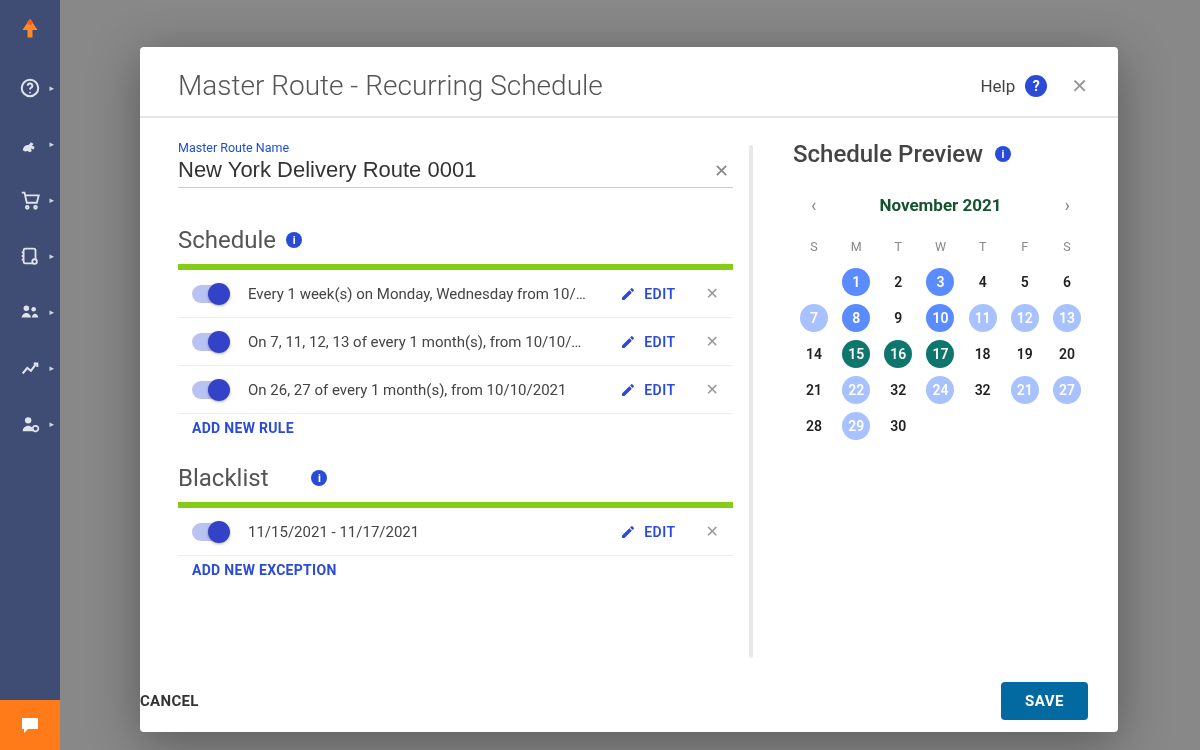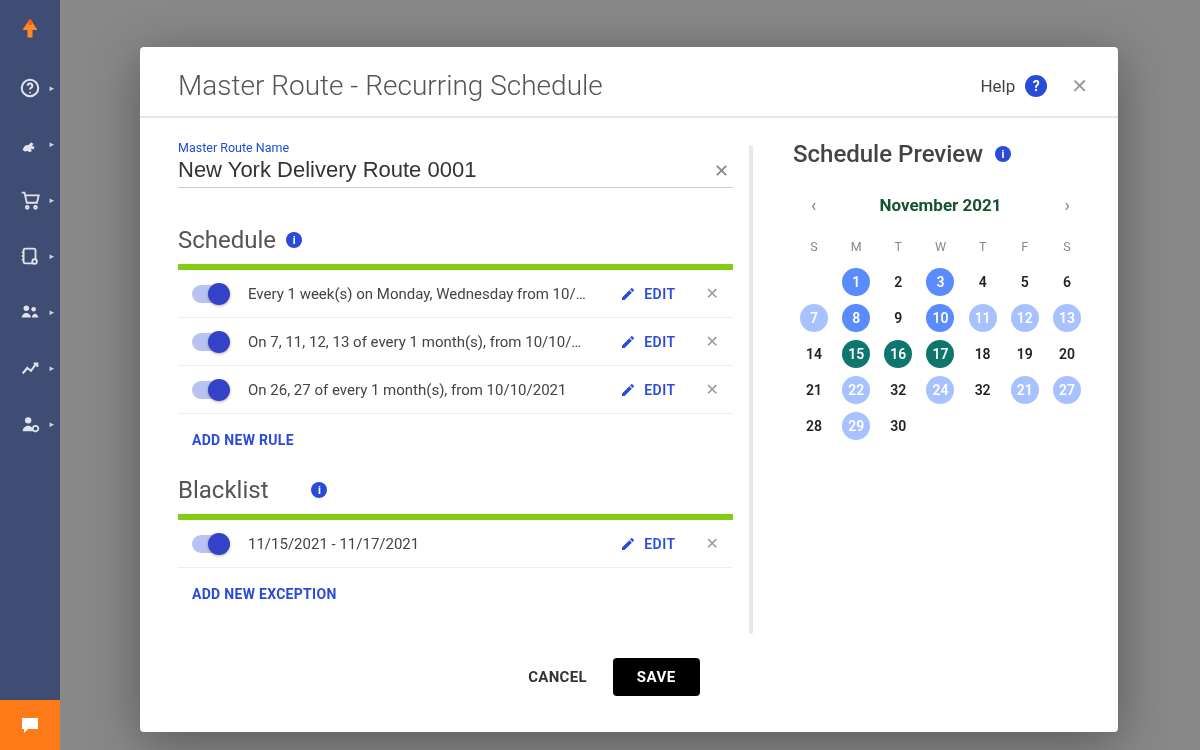--- a/index.html
+++ b/index.html
@@ -50,43 +50,43 @@
 
   .rule-list { margin-top: 10px; border-top:6px solid #84cc16;}
   .rule-row { display:flex; align-items:center; padding: 10px 6px 10px 14px; border-bottom:1px solid #eee; font-size:15px; color:#444;}
   .toggle { width:36px; height:18px; border-radius:10px; background:#b9c3f2; position:relative; margin-right:20px; flex-shrink:0; cursor:pointer;}
   .toggle::after { content:""; position:absolute; right:-2px; top:-2px; width:22px; height:22px; border-radius:50%; background:#3442c7; box-shadow:0 1px 3px rgba(0,0,0,.3);}
   .rule-text { flex:1; white-space:nowrap; overflow:hidden; text-overflow:ellipsis; padding-right:10px;}
   .edit-btn { color:#2a4bd7; font-weight:600; letter-spacing:.5px; font-size:14px; display:flex; align-items:center; gap:8px; cursor:pointer; padding:4px 8px;}
   .edit-btn svg { width:16px; height:16px;}
   .row-x { color:#999; font-size:16px; padding:4px 8px; margin-left:14px; cursor:pointer;}
 
-  .add-link { margin:18px 0 0 14px; color:#2a4bd7; font-weight:700; font-size:14px; letter-spacing:.3px; cursor:pointer;}
+  .add-link { margin:6px 0 0 14px; color:#2a4bd7; font-weight:700; font-size:14px; letter-spacing:.3px; cursor:pointer;}
 
   
   .right-col { flex:1; }
   .preview-title { display:flex; align-items:center; gap:12px; font-size:24px; font-weight:500; color:#444; margin-bottom:16px;}
 
   .cal-header { display:flex; align-items:center; justify-content:space-between; padding: 6px 10px;}
   .cal-nav { color:#888; cursor:pointer; font-size:18px; padding:4px 8px;}
   .cal-month { font-size:17px; font-weight:700; color:#14532d;}
 
   .cal-grid { display:grid; grid-template-columns: repeat(7, 1fr); text-align:center; row-gap:8px; margin-top:8px;}
   .cal-dow { font-size:12.5px; color:#888; padding:6px 0;}
   .cal-cell { display:flex; align-items:center; justify-content:center;}
   .day { width:28px; height:28px; line-height:28px; border-radius:50%; font-size:14px; font-weight:600; color:#222;}
   .day.plain { background:transparent;}
   .day.blue-solid { background:#5a8cff; color:#fff;}
   .day.blue-light { background:#a7c2ff; color:#fff;}
   .day.red { background:#0f766e; color:#fff;}
 
   
-  .modal-footer { padding: 14px 30px 36px 0; display:flex; justify-content:center; align-items:center; gap:26px;}
+  .modal-footer { padding: 14px 30px 12px 0; display:flex; justify-content:space-between; align-items:center; gap:26px;}
   .btn-cancel { font-size:15px; font-weight:700; color:#333; cursor:pointer; letter-spacing:.3px;}
-  .btn-save { background:#000000; color:#fff; font-size:15px; font-weight:700; padding:10px 24px; border-radius:4px; cursor:pointer; letter-spacing:.5px;}
+  .btn-save { background:#0369a1; color:#fff; font-size:15px; font-weight:700; padding:10px 24px; border-radius:4px; cursor:pointer; letter-spacing:.5px;}
 
   svg { display:block;}
 </style>
 </head>
 <body>
 
 <div class="sidebar">
   <div class="logo">
     <svg width="30" height="30" viewBox="0 0 24 24">
         <path fill="#ff8a2b" d="M12 3l6 9h-4v6h-4v-6H6z"></path>

